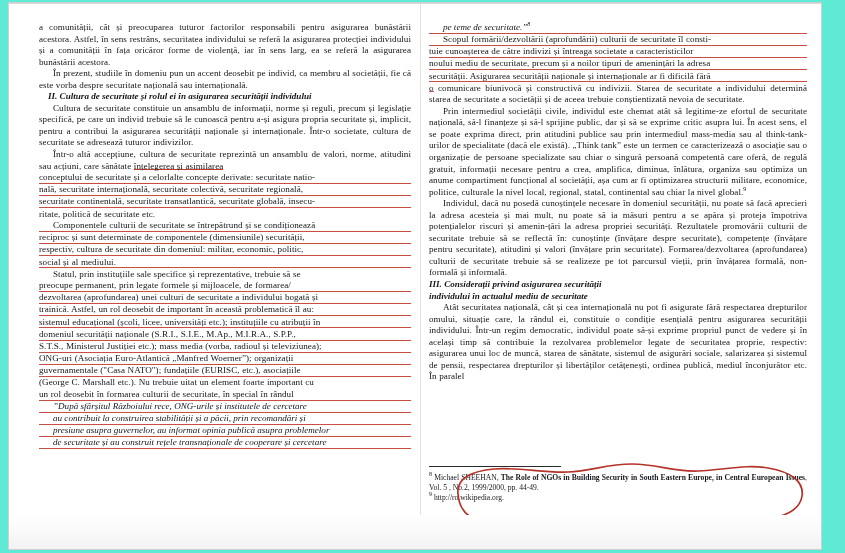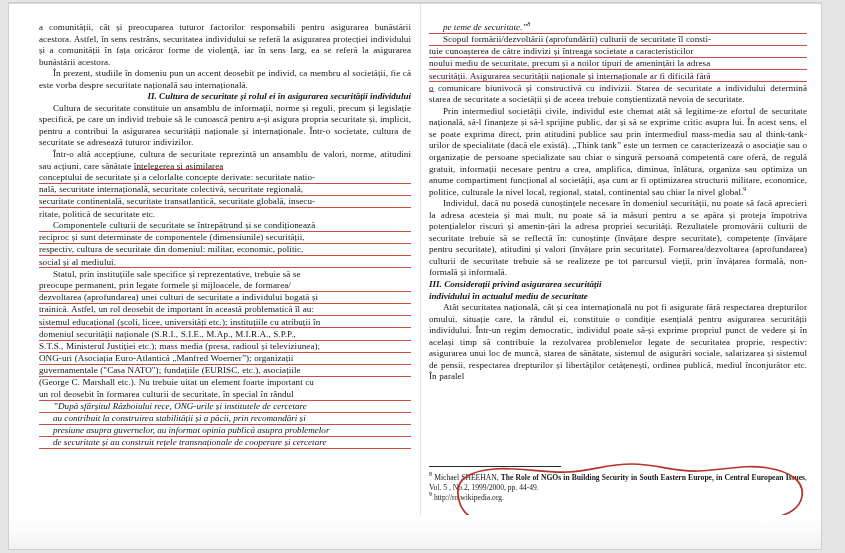--- a/index.html
+++ b/index.html
@@ -13,21 +13,21 @@
     overflow: hidden;
     font-family: "Liberation Serif", "DejaVu Serif", serif;
   }
 
   
   .viewer {
     position: absolute;
     left: 0; top: 0;
     width: 845px;
     height: 553px;
-    background: #e5e5e5;
+    background: #5eead4;
     box-sizing: border-box;
   }
 
   
   .spread {
     position: absolute;
     left: 9px;
     top: 3px;
     width: 812px;
     height: 546px;
@@ -88,21 +88,21 @@
   
   p.heading {
     margin: 0;
     font-size: 9.1px;
     line-height: 11.55px;
     text-indent: 0;
     font-style: italic;
     font-weight: bold;
     color: #13161a;
   }
-  p.heading.lefty { text-align: right; text-indent: 9px; }
+  p.heading.lefty { text-align: left; text-indent: 9px; }
 
   p.quote {
     margin: 0;
     font-size: 9.1px;
     line-height: 11.55px;
     text-align: justify;
     text-indent: 14px;
     font-style: italic;
     color: #13161a;
   }
@@ -200,21 +200,21 @@
         <p class="par noindent u-red">reciproc și sunt determinate de componentele (dimensiunile) securității,</p>
         <p class="par noindent u-red">respectiv, cultura de securitate din domeniul: militar, economic, politic,</p>
         <p class="par noindent u-red">social și al mediului.</p>
 
         <p class="par">Statul, prin instituțiile sale specifice și reprezentative, trebuie să se</p>
         <p class="par noindent u-red">preocupe permanent, prin legate formele și mijloacele, de formarea/</p>
         <p class="par noindent u-red">dezvoltarea (aprofundarea) unei culturi de securitate a individului bogată și</p>
         <p class="par noindent u-red">trainică. Astfel, un rol deosebit de important în această problematică îl au:</p>
         <p class="par noindent u-red">sistemul educațional (școli, licee, universități etc.); instituțiile cu atribuții în</p>
         <p class="par noindent u-red">domeniul securității naționale (S.R.I., S.I.E., M.Ap., M.I.R.A., S.P.P.,</p>
-        <p class="par noindent u-red">S.T.S., Ministerul Justiției etc.); mass media (presa, radioul și televiziunea);</p>
+        <p class="par noindent u-red">S.T.S., Ministerul Justiției etc.); mass media (vorba, radioul și televiziunea);</p>
         <p class="par noindent u-red">ONG-uri (Asociația Euro-Atlantică „Manfred Woerner”); organizații</p>
         <p class="par noindent u-red">guvernamentale ("Casa NATO"); fundațiile (EURISC, etc.), asociațiile</p>
         <p class="par noindent">(George C. Marshall etc.). Nu trebuie uitat un element foarte important cu</p>
         <p class="par noindent u-red">un rol deosebit în formarea culturii de securitate, în special în rândul</p>
 
         <p class="quote u-red">”După sfârșitul Războiului rece, ONG-urile și institutele de cercetare</p>
         <p class="quote noindent u-red">au contribuit la construirea stabilității și a păcii, prin recomandări și</p>
         <p class="quote noindent u-red">presiune asupra guvernelor, au informat opinia publică asupra problemelor</p>
         <p class="quote noindent u-red">de securitate și au construit rețele transnaționale de cooperare și cercetare</p>
       </div>

